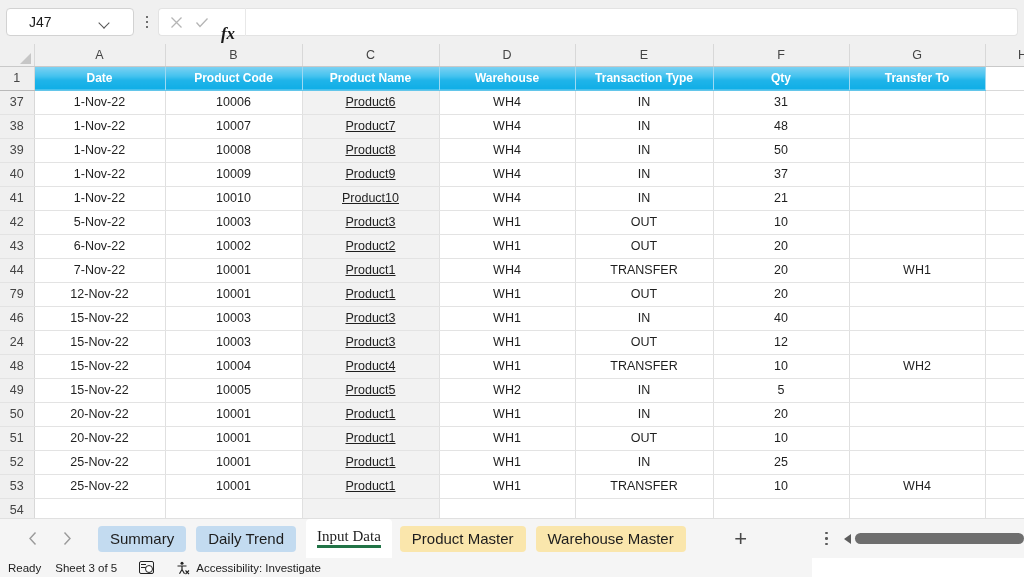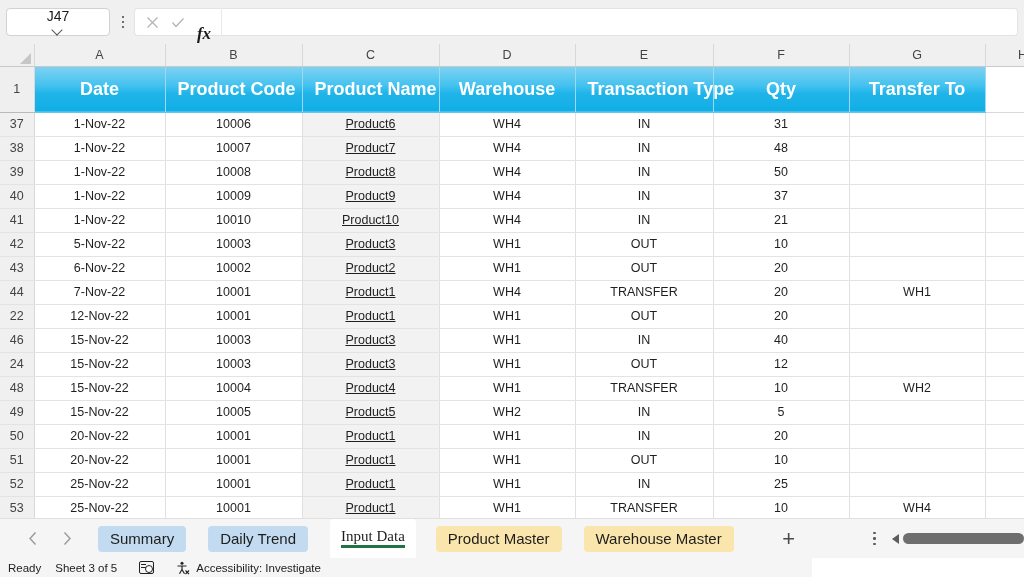--- a/index.html
+++ b/index.html
@@ -14,28 +14,27 @@
 
   
   #formula-bar {
     position: absolute; left: 0; top: 0;
     width: 1024px; height: 44px;
     background: #f0f0f0;
     display: flex; align-items: center;
     padding: 0 6px;
   }
   #name-box {
-    width: 104px; height: 28px;
+    width: 128px; height: 28px;
     background: #ffffff;
     border: 1px solid #d2d2d2;
     border-radius: 4px;
     display: flex; align-items: center;
     padding: 0 22px;
     position: relative;
-    flex-direction: column;
   }
   #name-box .nb-text {
     font-size: 14px; color: #1a1a1a;
     flex: 1;
     line-height: 1;
   }
   #name-box .nb-caret {
     width: 12px; height: 12px;
     position: relative;
   }
@@ -152,27 +151,27 @@
   td.rownum.frozen {
     background: #efefef;
     border-bottom: 1px solid #b9b9b9;
   }
 
   
   td.hdrcell {
     height: 24px;
     background: linear-gradient(to bottom, #7fd2f2 0%, #44c2ef 42%, #1fb4e9 60%, #0faee6 100%);
     color: #ffffff;
-    font-size: 18px;
+    font-size: 12px;
     font-weight: 700;
     text-align: center;
     vertical-align: middle;
     border-right: 1px solid #9dd9f2;
     border-bottom: 1px solid #63c6ea;
-    padding: 12px;
+    padding: 4px;
     white-space: nowrap;
   }
   td.hdrcell.blankcol {
     background: #ffffff;
     border-right: 1px solid #e0e0e0;
     border-bottom: 1px solid #d9d9d9;
   }
 
   
   td.cell {
@@ -203,21 +202,21 @@
     width: 34px; height: 34px;
     display: flex; align-items: center; justify-content: center;
     color: #9a9a9a;
     font-size: 17px;
   }
   .navarrow.first { margin-left: 16px; }
   #tabs {
     display: flex; align-items: center;
     height: 40px;
     margin-left: 14px;
-    gap: 12px;
+    gap: 0px;
   }
   .tab {
     height: 26px;
     display: flex; align-items: center;
     padding: 0 12px;
     font-size: 15px;
     color: #1d1d1d;
     border-radius: 4px;
     margin-right: 10px;
     white-space: nowrap;
@@ -481,21 +480,21 @@
           <td class="cell">7-Nov-22</td>
           <td class="cell">10001</td>
           <td class="cell shaded">Product1</td>
           <td class="cell">WH4</td>
           <td class="cell">TRANSFER</td>
           <td class="cell">20</td>
           <td class="cell">WH1</td>
           <td class="cell outer"></td>
         </tr>
         <tr>
-          <td class="rownum">22</td>
+          <td class="rownum">79</td>
           <td class="cell">12-Nov-22</td>
           <td class="cell">10001</td>
           <td class="cell shaded">Product1</td>
           <td class="cell">WH1</td>
           <td class="cell">OUT</td>
           <td class="cell">20</td>
           <td class="cell"></td>
           <td class="cell outer"></td>
         </tr>
         <tr>

